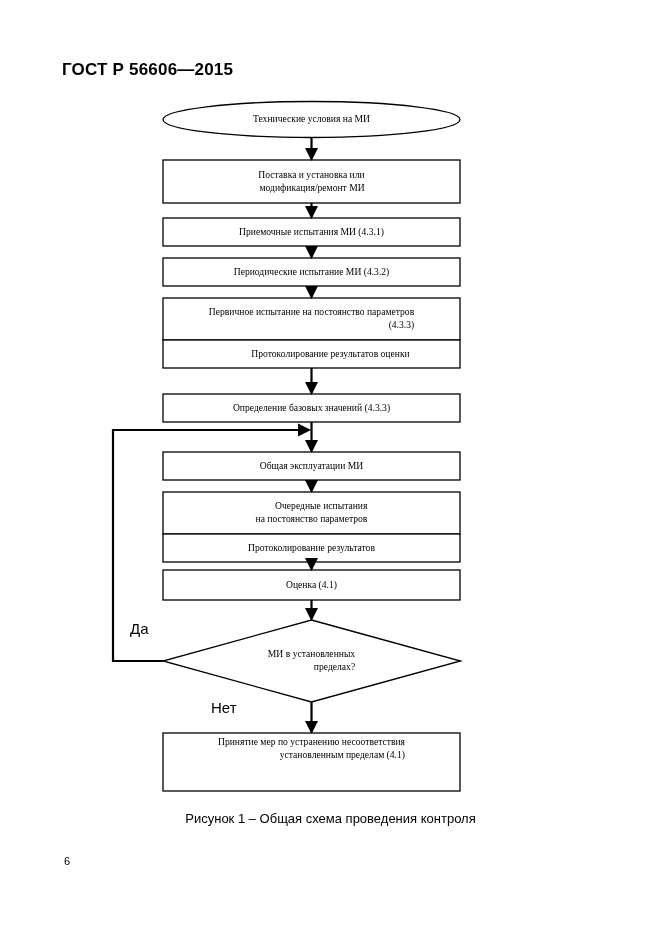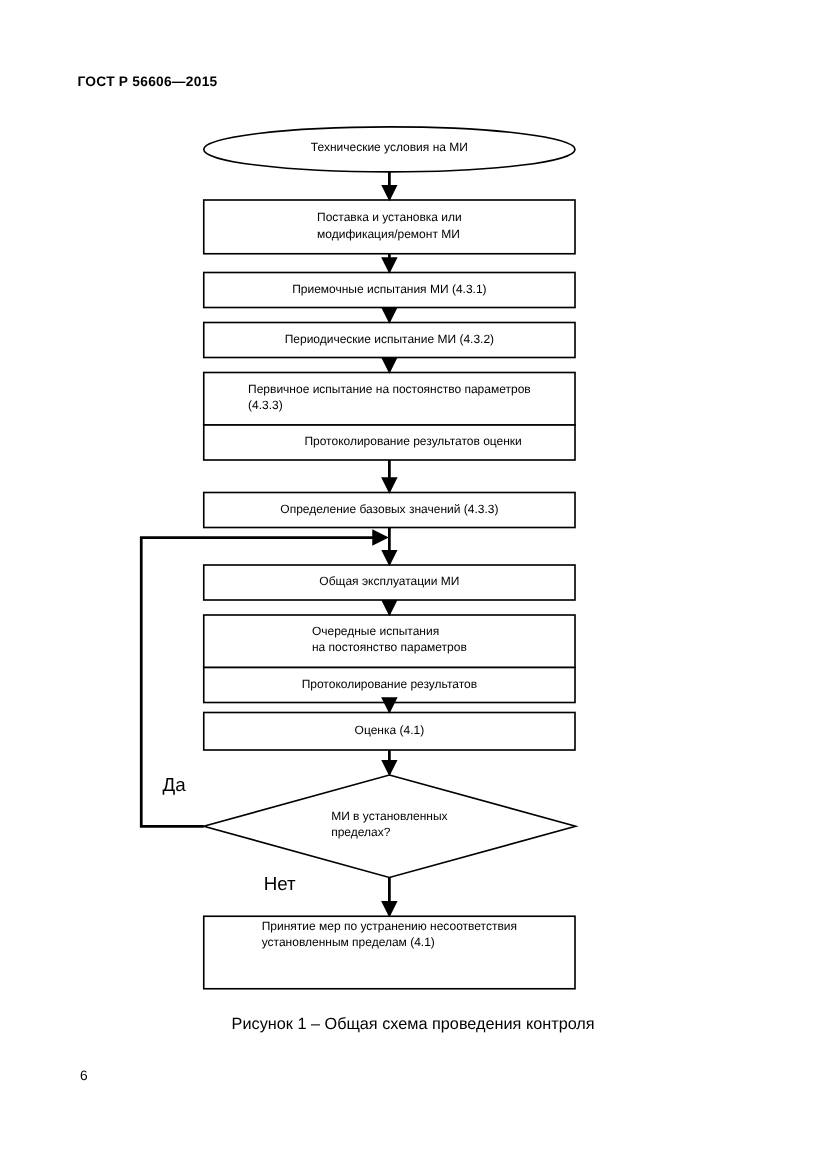--- a/index.html
+++ b/index.html
@@ -22,21 +22,21 @@
     width: 661px;
     height: 935px;
     background: #ffffff;
   }
 
   
   .doc-header {
     position: absolute;
     left: 62px;
     top: 60px;
-    font-size: 11px;
+    font-size: 17px;
     font-weight: bold;
     letter-spacing: 0.2px;
     white-space: nowrap;
   }
 
   
   #figure {
     position: absolute;
     left: 0;
     top: 0;
@@ -52,26 +52,27 @@
     height: 935px;
     overflow: visible;
   }
 
   
   .node-text {
     position: absolute;
     display: flex;
     align-items: center;
     justify-content: center;
-    text-align: left;
+    text-align: right;
     font-size: 9.6px;
     line-height: 12.6px;
     color: #000;
     pointer-events: none;
     white-space: pre-line;
+    font-family: Liberation Serif, serif;
   }
 
   .branch-label {
     position: absolute;
     font-size: 15px;
     line-height: 12px;
     color: #000;
     white-space: nowrap;
   }
 

